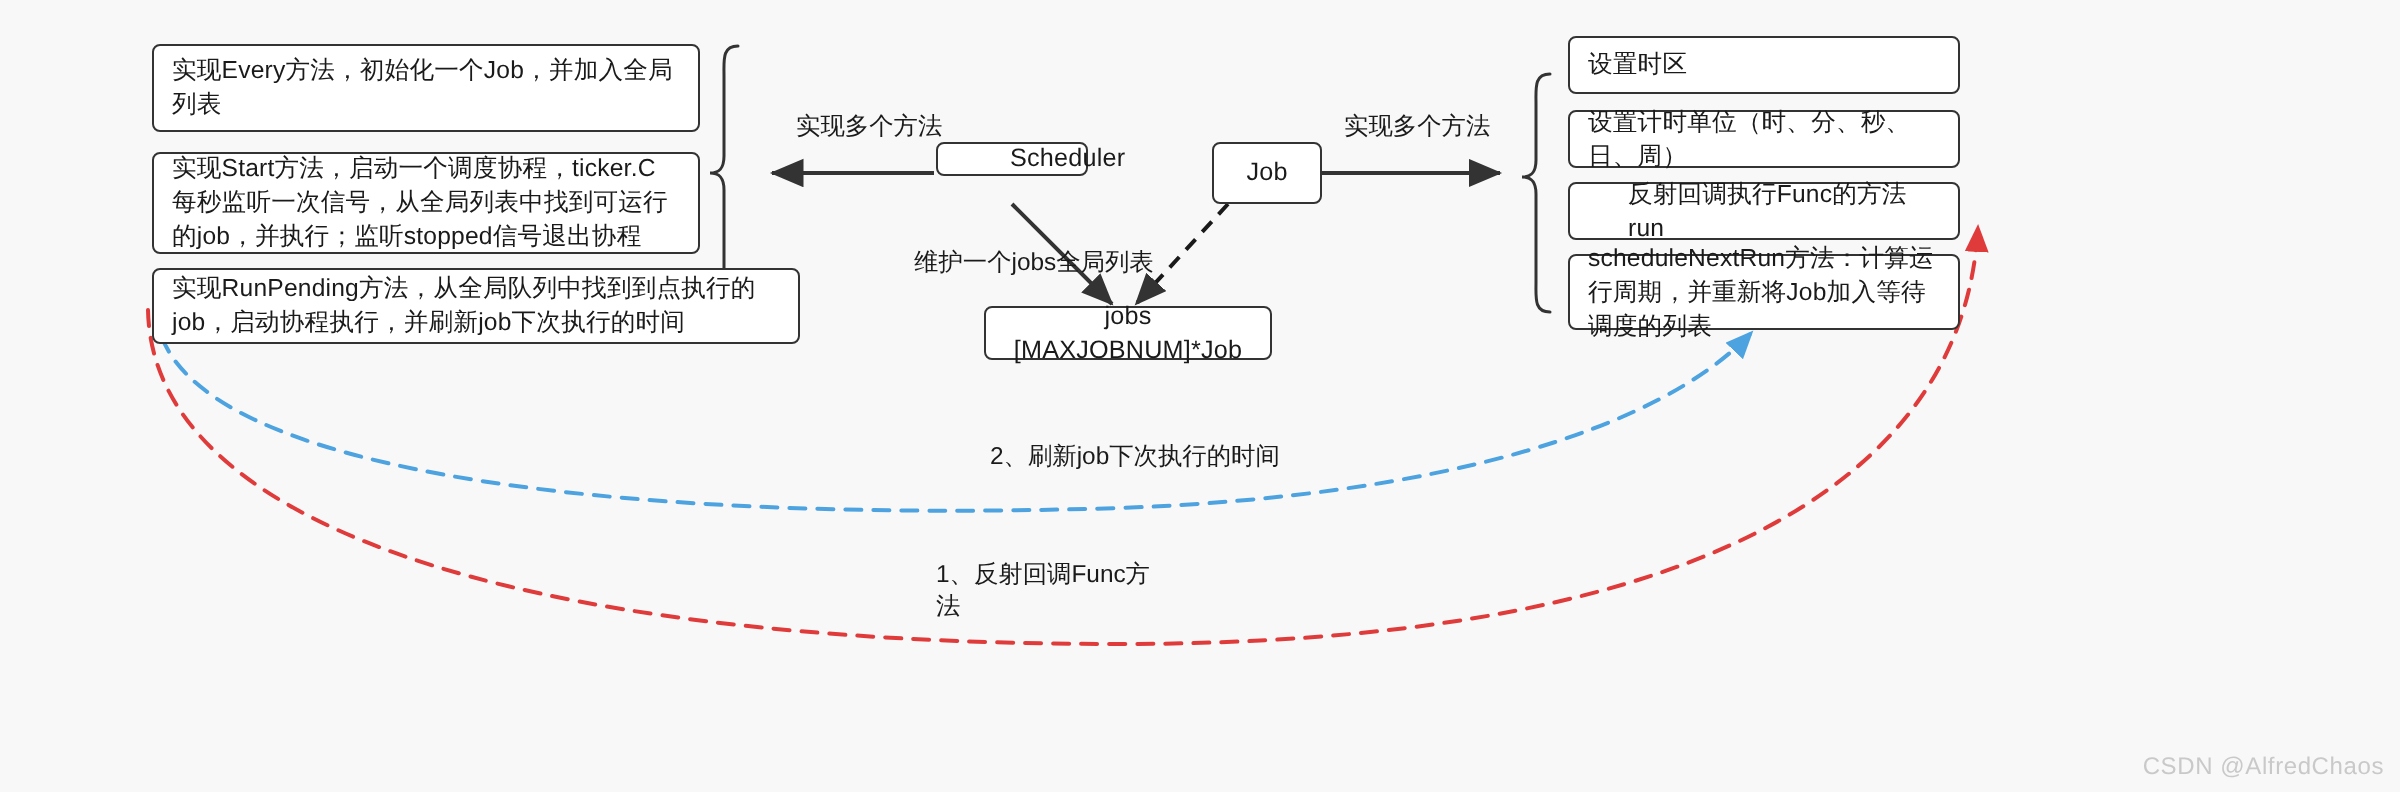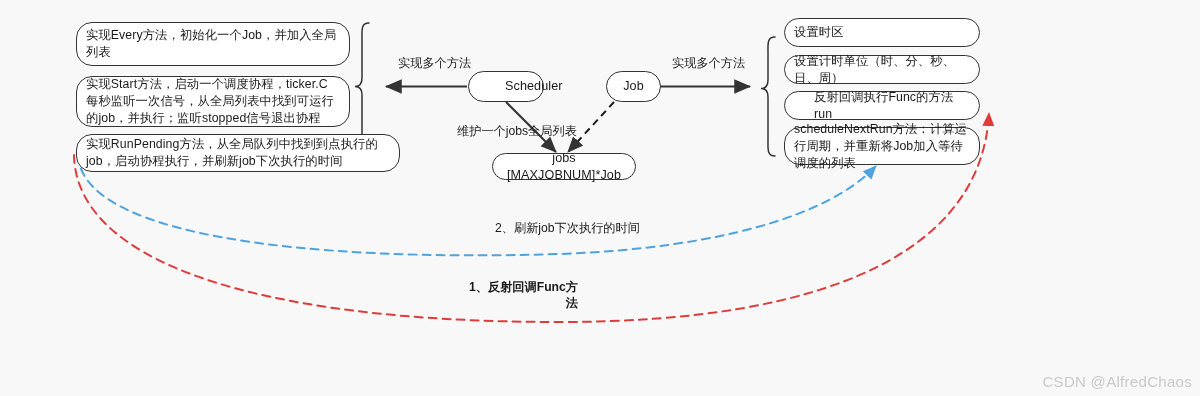--- a/index.html
+++ b/index.html
@@ -25,21 +25,21 @@
     top: 0;
     width: 1200px;
     height: 396px;
     pointer-events: none;
   }
   .node {
     position: absolute;
     box-sizing: border-box;
     background: #ffffff;
     border: 1.6px solid #333333;
-    border-radius: 16px;
+    border-radius: 4px;
     color: #1a1a1a;
     font-size: 12.3px;
     line-height: 17px;
     letter-spacing: 0.1px;
     display: flex;
     align-items: center;
   }
   .node-inner {
     padding: 0 9px;
     width: 100%;
@@ -52,30 +52,29 @@
   .edge-label {
     position: absolute;
     color: #1a1a1a;
     font-size: 12.2px;
     line-height: 16px;
     white-space: nowrap;
     text-align: right;
   }
   .edge-label.wrapped {
     white-space: normal;
-    text-align: right;
+    text-align: left;
     line-height: 16px;
-    font-weight: bold;
   }
   .watermark {
     position: absolute;
     right: 8px;
     bottom: 6px;
     color: #c9c9c9;
-    font-size: 15px;
+    font-size: 12px;
     letter-spacing: 0.3px;
     text-align: right;
   }
 </style>
 </head>
 <body>
 
 <div id="canvas">
 
   <svg class="svg-layer" viewBox="0 0 1200 396" xmlns="http://www.w3.org/2000/svg">
@@ -131,21 +130,21 @@
   </div>
 
   <div class="node" style="left:76px; top:76px; width:274px; height:51px;">
     <div class="node-inner">实现Start方法，启动一个调度协程，ticker.C每秒监听一次信号，从全局列表中找到可运行的job，并执行；监听stopped信号退出协程</div>
   </div>
 
   <div class="node" style="left:76px; top:134px; width:324px; height:38px;">
     <div class="node-inner">实现RunPending方法，从全局队列中找到到点执行的job，启动协程执行，并刷新job下次执行的时间</div>
   </div>
 
-  <div class="node center" style="left:468px; top:71px; width:76px; height:31px;padding-left:36px;">
+  <div class="node center" style="left:468px; top:71px; width:76px; height:17px;padding-left:36px;">
     <div class="node-inner">Scheduler</div>
   </div>
 
   <div class="node center" style="left:606px; top:71px; width:55px; height:31px;">
     <div class="node-inner">Job</div>
   </div>
 
   <div class="node center" style="left:492px; top:153px; width:144px; height:27px;">
     <div class="node-inner">jobs [MAXJOBNUM]*Job</div>
   </div>

